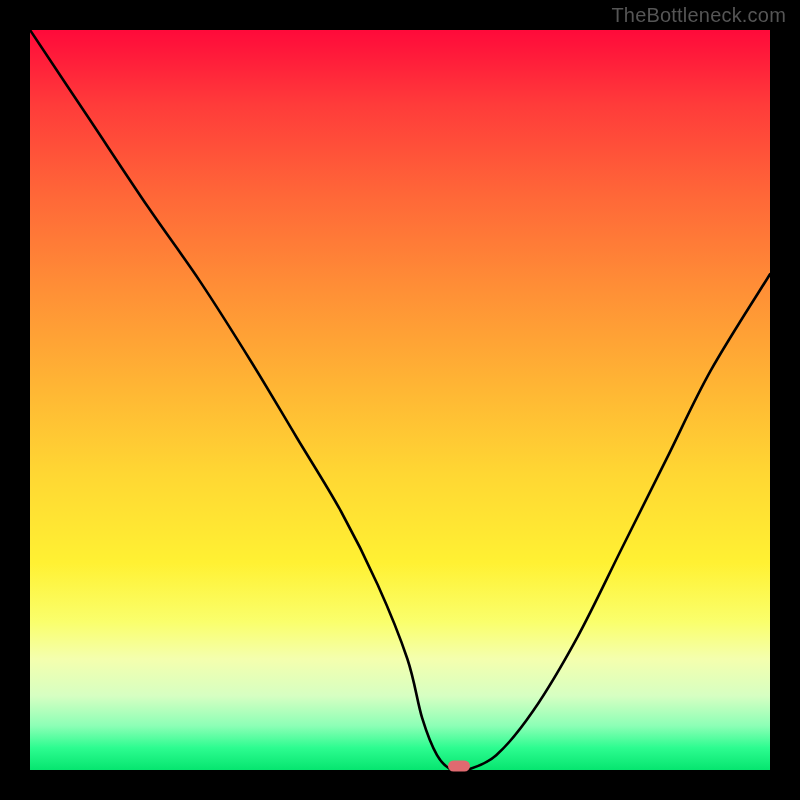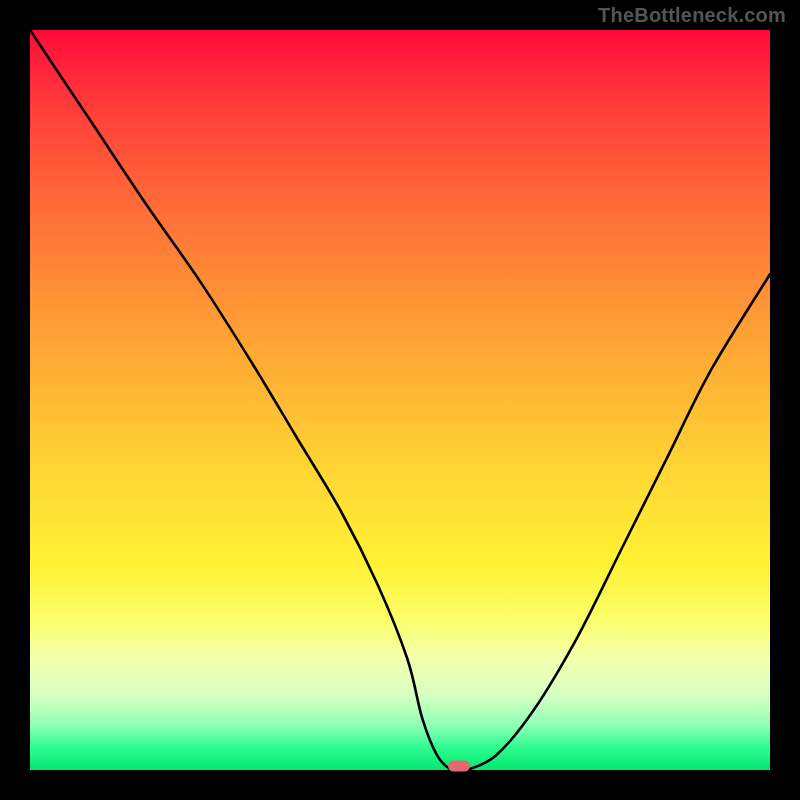--- a/index.html
+++ b/index.html
@@ -16,21 +16,21 @@
     width: 800px;
     height: 800px;
     background: #000;
   }
   .watermark {
     position: absolute;
     top: 4px;
     right: 14px;
     color: #555;
     font-size: 20px;
-    font-weight: 700;
+    font-weight: 400;
     letter-spacing: 0.2px;
     user-select: none;
     margin-left: 23px;
   }
   .plot {
     position: absolute;
     left: 30px;
     top: 30px;
     width: 740px;
     height: 740px;

